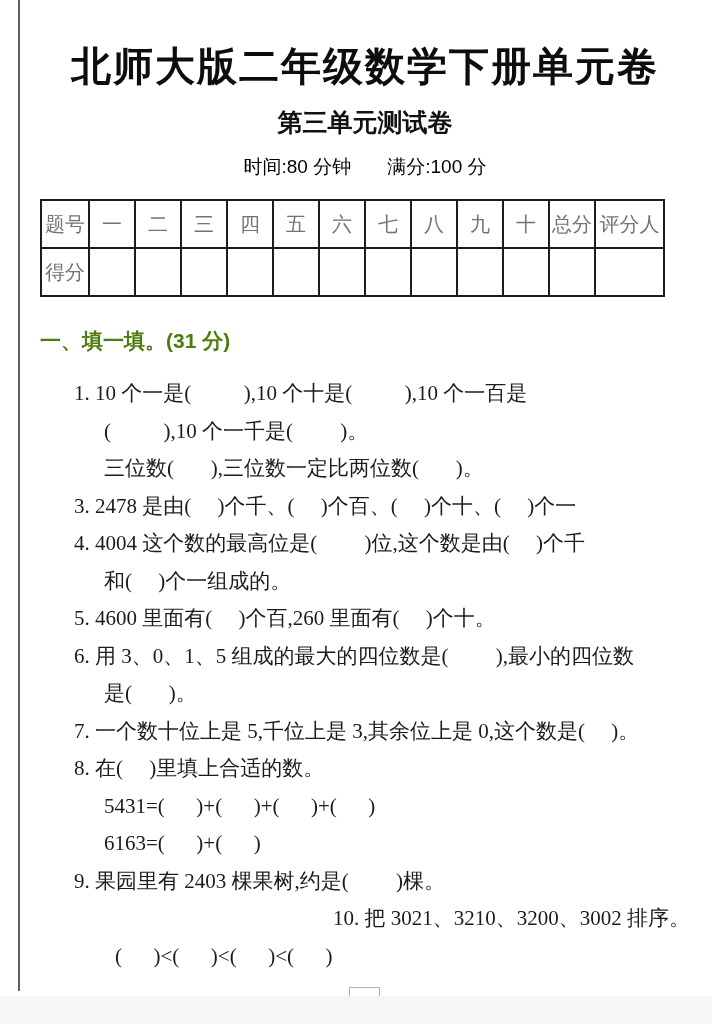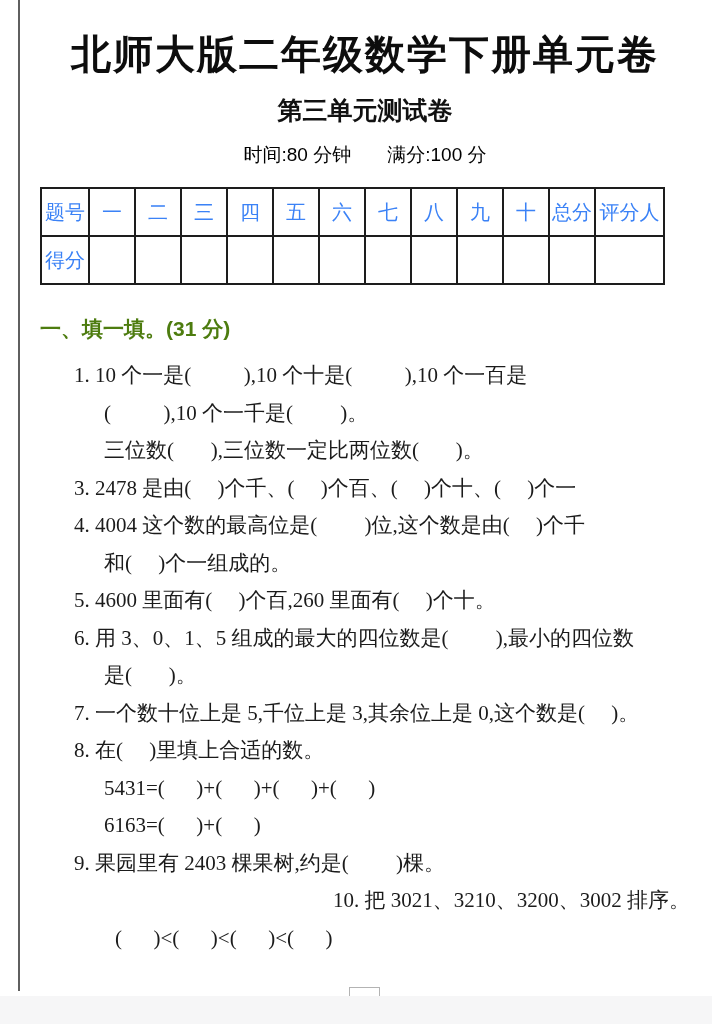--- a/index.html
+++ b/index.html
@@ -12,21 +12,21 @@
     color: #1c1c1c;
   }
   .left-rule {
     position: absolute;
     left: 18px; top: 0;
     width: 2px; height: 991px;
     background: #5f5f5f;
   }
   .content {
     position: absolute;
-    left: 40px; top: 0;
+    left: 40px; top: 12px;
     width: 650px;
   }
   .paper-title {
     margin-top: 28px;
     font-family: "Liberation Sans", "DejaVu Sans", sans-serif;
     font-weight: 900;
     font-size: 40px;
     line-height: 52px;
     letter-spacing: 2px;
     text-align: center;
@@ -59,35 +59,35 @@
     table-layout: fixed;
     width: 623px;
   }
   table.score-table td {
     border: 2px solid #1d1d1d;
     height: 48px;
     text-align: center;
     vertical-align: middle;
     font-size: 20px;
     font-weight: 400;
-    color: #3b82f6;
+    color: #737373;
     overflow: hidden;
     white-space: nowrap;
     padding: 0;
   }
   .section-heading {
     margin-top: 31px;
     font-family: "Liberation Sans", "DejaVu Sans", sans-serif;
     font-weight: 700;
     font-size: 21px;
     line-height: 25px;
     color: #4d7c0f;
     white-space: pre;
   }
-  .questions { margin-top: 16px; }
+  .questions { margin-top: 22px; }
   .q-line {
     font-size: 21px;
     line-height: 37.5px;
     white-space: pre;
     color: #1b1b1b;
   }
   .q-line.first   { margin-left: 34px; }
   .q-line.cont    { margin-left: 64px; }
   .q-line.first10 { margin-left: 29px; text-align: right; }
   .q-line.cont10  { margin-left: 75px; }

